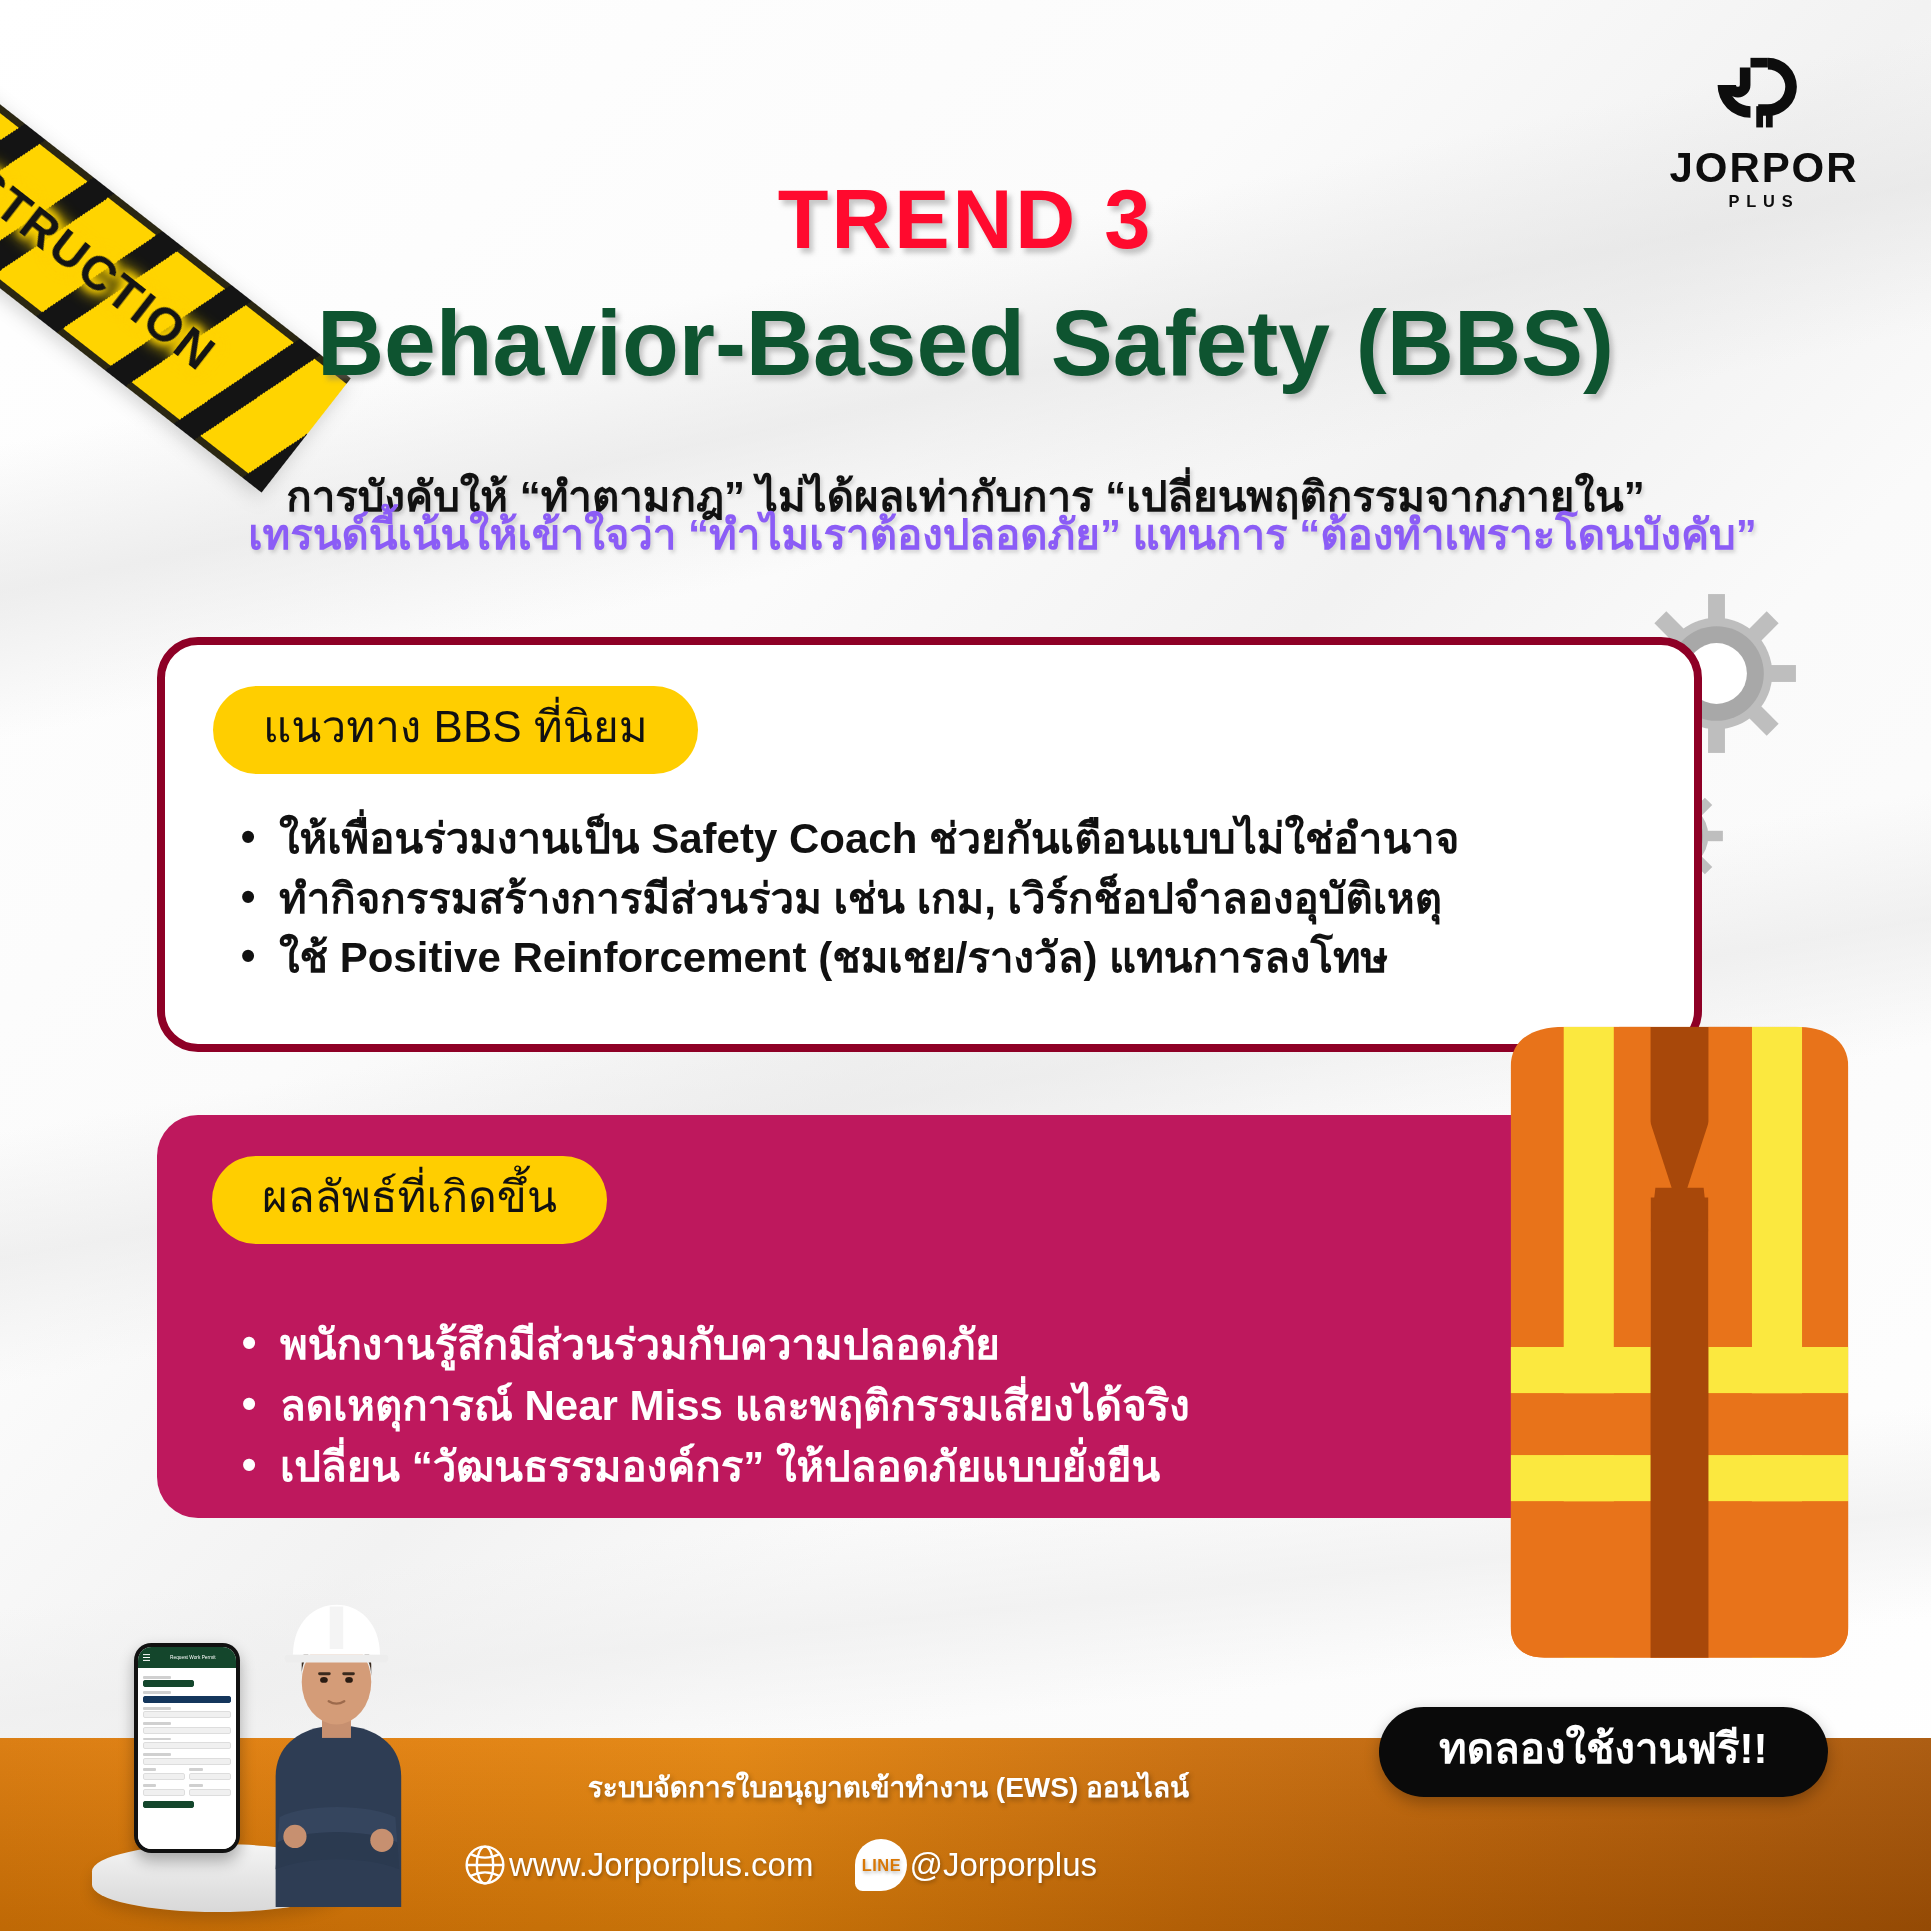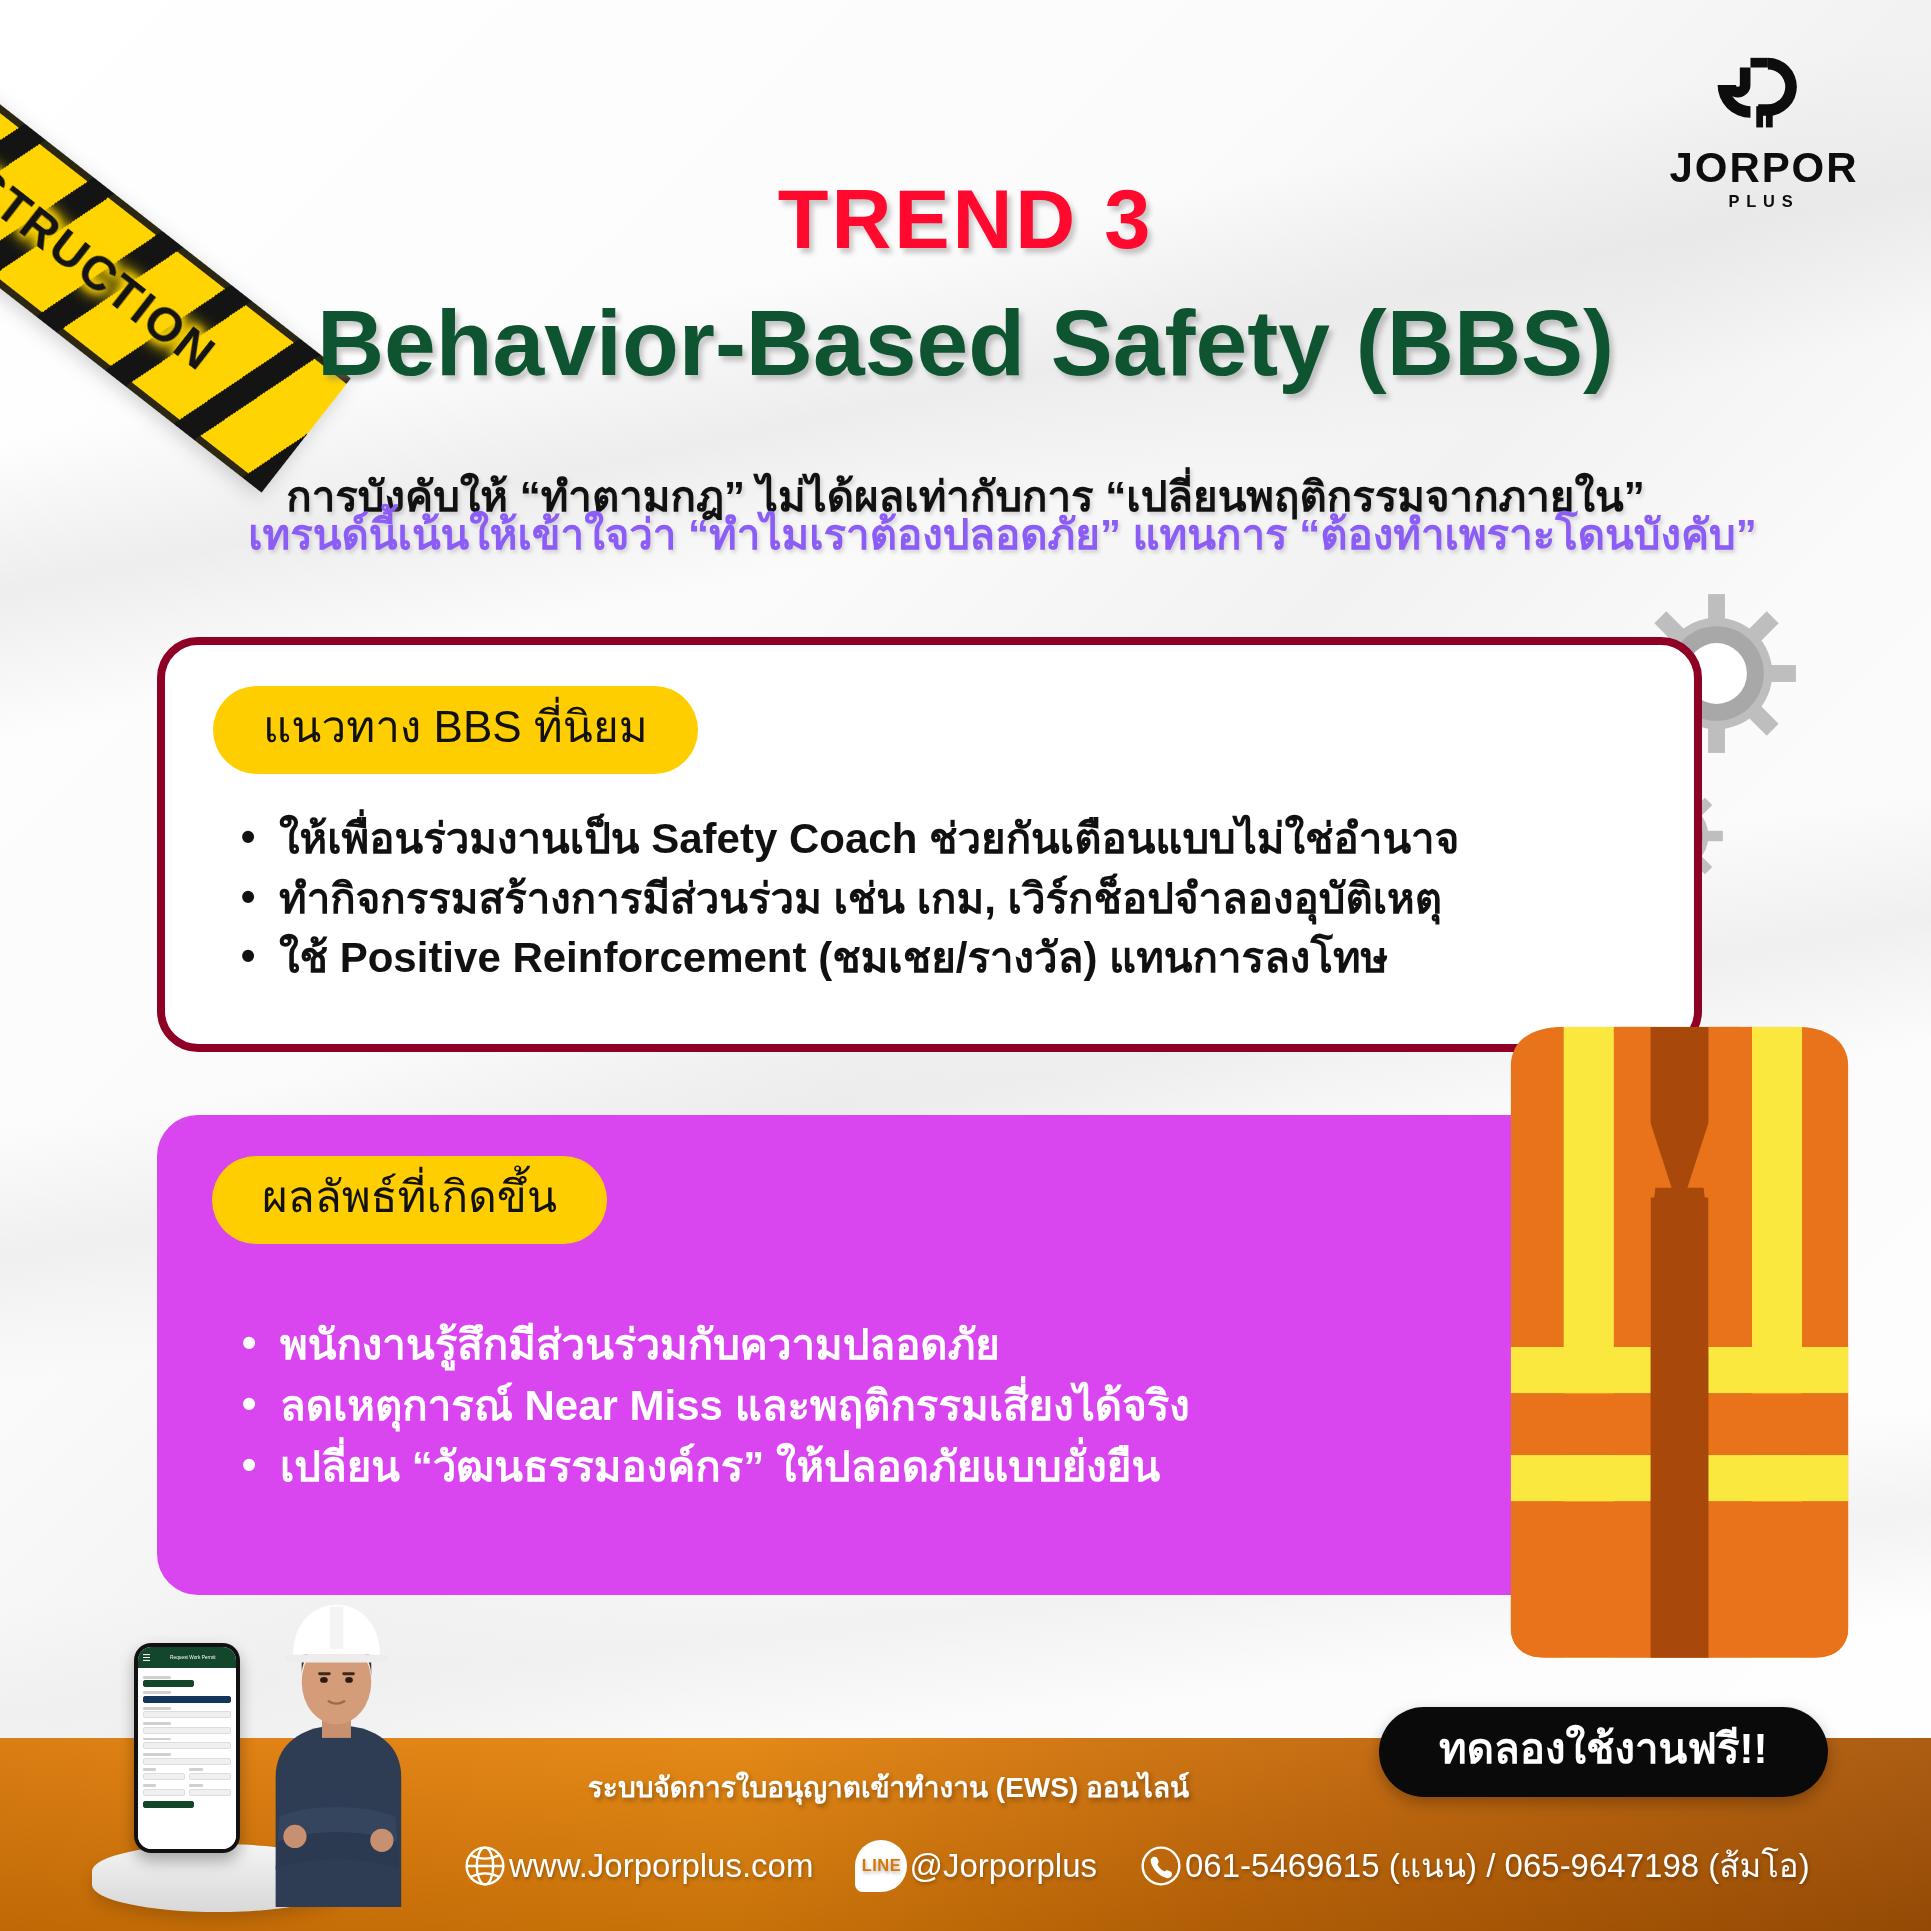--- a/index.html
+++ b/index.html
@@ -137,22 +137,22 @@
     line-height:1.42;
     padding-left:46px; position:relative;
   }
   #card1-list li::before{
     content:"•"; position:absolute; left:7.7px; top:-1.9px; font-size:42px;
   }
 
   
   #card2{
     position:absolute; left:157px; top:1115px;
-    width:1545px; height:480px;
-    background:#d946ef;
+    width:1545px; height:403px;
+    background:#be185d;
     border-radius:41px;
     z-index:2;
   }
   #card2-pill-wrap{ position:absolute; left:55px; top:41px; }
   #card2-list{
     position:absolute; left:77px; top:182px; right:58px;
     list-style:none;
     margin-top:18px;
   }
   #card2-list li{
@@ -404,27 +404,20 @@
     <span>www.Jorporplus.com</span>
   </div>
 
   <div class="contact-item">
     <span class="line-badge">
       <span>LINE</span>
     </span>
     <span>@Jorporplus</span>
   </div>
 
-  <div class="contact-item">
-    <svg width="44" height="44" viewBox="0 0 48 48">
-      <circle cx="24" cy="24" r="20" fill="none" stroke="#ffffff" stroke-width="2.6"></circle>
-      <path d="M17 14 c2 0 3 1 4 4 c1 2 0 3 -1 4 c2 4 4 6 8 8 c1 -1 2 -2 4 -1 c3 1 4 2 4 4 c0 3 -3 5 -6 4 c-8 -2 -15 -9 -17 -17 c-1 -3 1 -6 4 -6 z" fill="#ffffff"></path>
-    </svg>
-    <span>061-5469615 (แนน) / 065-9647198 (ส้มโอ)</span>
-  </div>
 
 </div>
 
 <div id="cta">ทดลองใช้งานฟรี!!</div>
 
 <div id="mock">
   <div id="podium"></div>
 
   <div id="phone">
     <div id="phone-screen">

